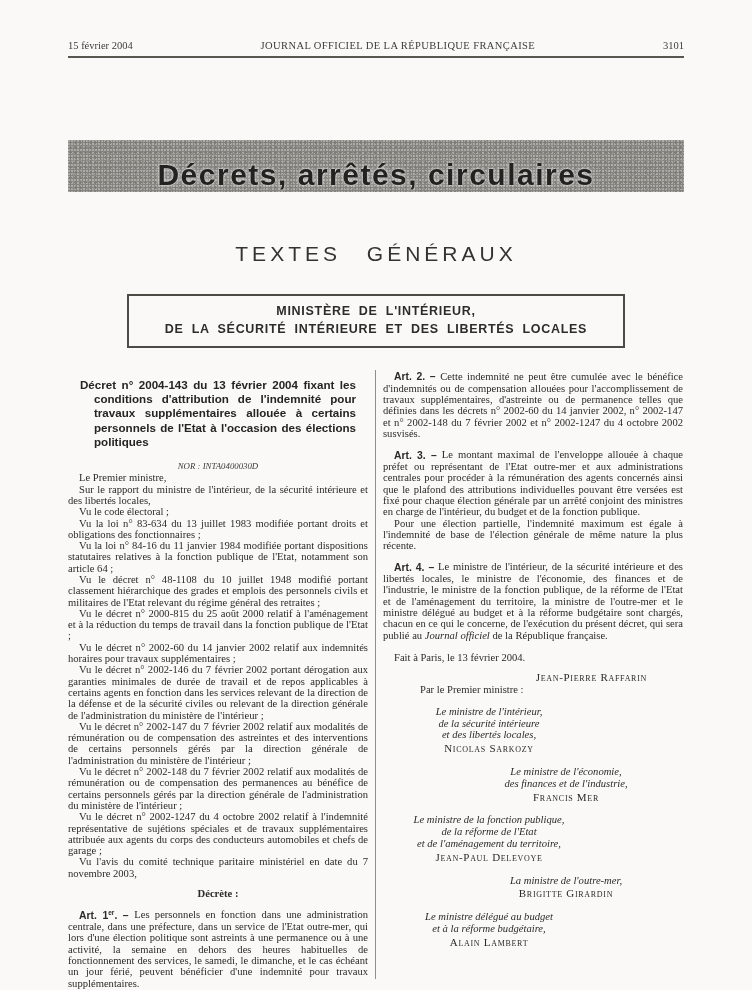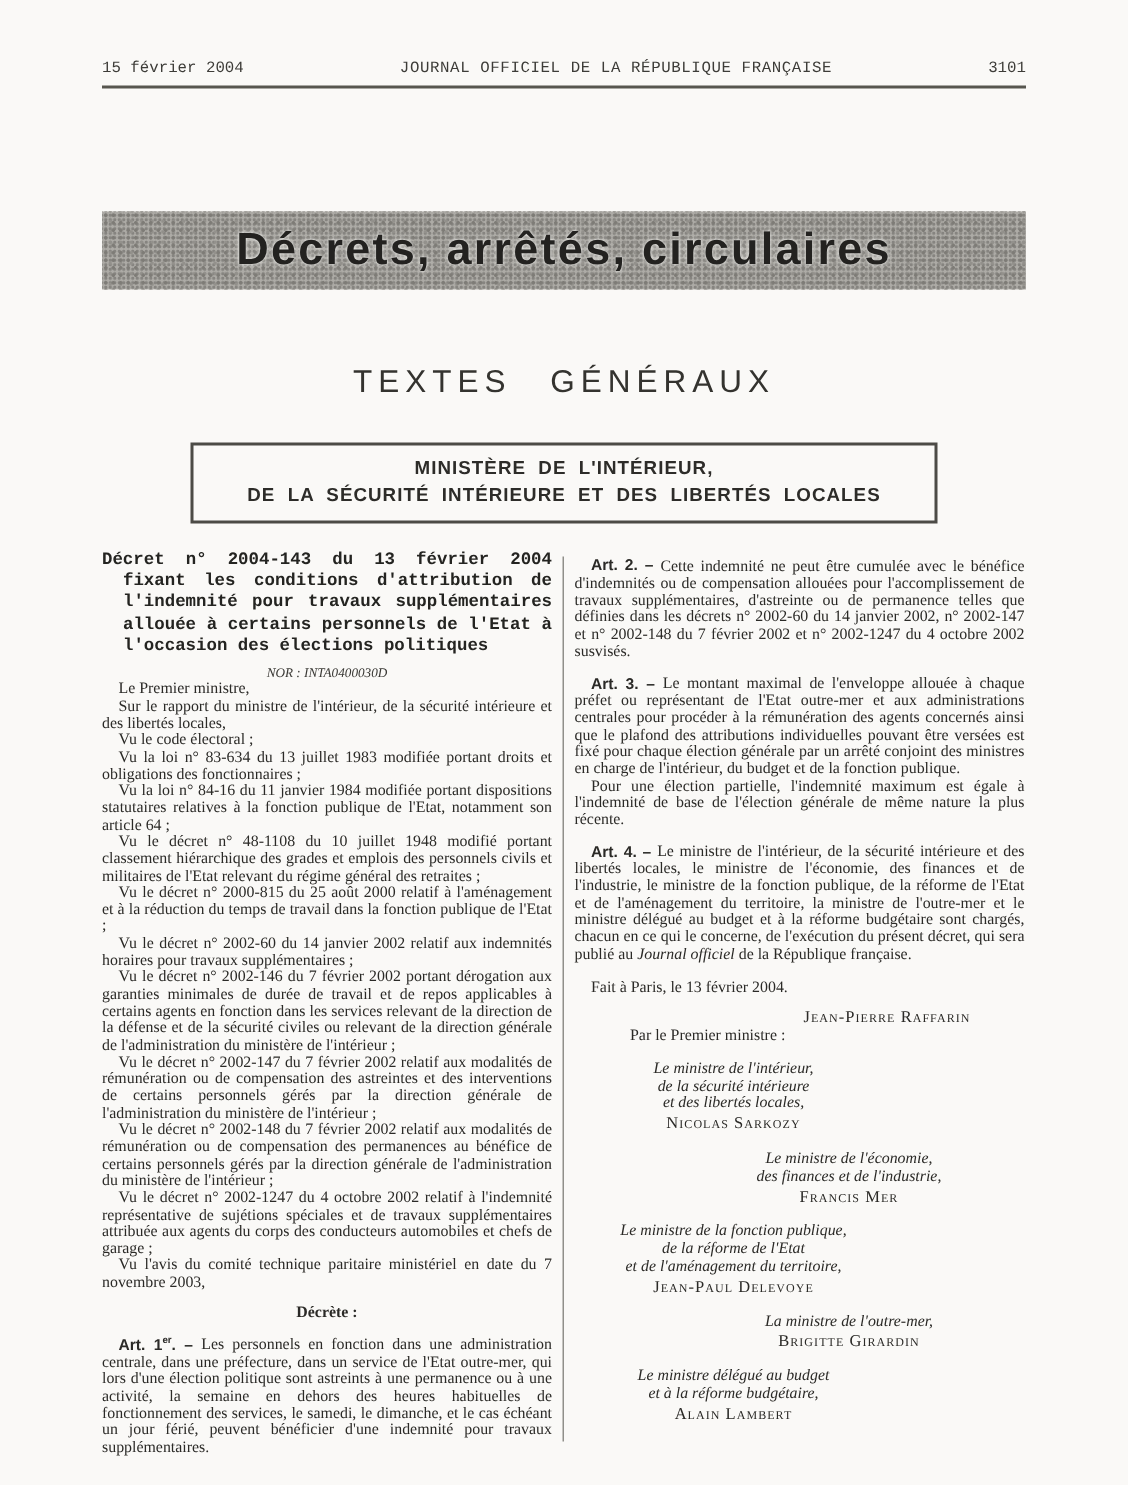--- a/index.html
+++ b/index.html
@@ -6,29 +6,29 @@
   .page{
     position:relative;width:752px;height:990px;margin:0 auto;
     background:#faf9f7;overflow:hidden;color:#2b2a27;
     font-family:"Liberation Serif", serif;
   }
   .content{position:absolute;left:68px;top:0;width:616px;}
 
   
   .jo-header{
     display:flex;justify-content:space-between;align-items:flex-end;
-    padding-top:40px;font-family:Liberation Mono, monospace;
+    padding-top:40px;font-family:Liberation Serif, serif;
     font-size:10.5px;color:#3d3c38;
   }
   .jo-header .center{flex:1;text-align:center;letter-spacing:.4px;}
   .header-rule{margin-top:5px;height:0;border-top:2px solid #57564f;}
 
   
   .banner{
-    margin-top:82px;height:52px;display:flex;align-items:center;justify-content:center;
+    margin-top:82px;height:52px;display:flex;align-items:flex-end;justify-content:center;
     background-color:#adaba6;
     background-image:
       radial-gradient(circle, #7e7c77 1px, transparent 1.4px),
       radial-gradient(circle, #93918c 1px, transparent 1.4px),
       radial-gradient(circle, #868480 1px, transparent 1.3px);
     background-size:5px 5px, 7px 7px, 3px 3px;
     background-position:0 0, 2px 3px, 1px 1px;
   }
   .banner-title{
     font-family:"Liberation Sans", sans-serif;font-weight:bold;font-size:30px;
@@ -51,23 +51,23 @@
   }
 
   
   .columns{display:flex;margin-top:18px;align-items:stretch;}
   .col{width:300px;font-size:10.6px;line-height:11.3px;text-align:justify;}
   .col-left{margin-right:7px;}
   .col-sep{width:1px;background:#908f8a;margin:4px 0 10px;}
   .col-right{margin-left:7px;}
 
   .decree-title{
-    font-family:Liberation Mono, monospace;font-weight:bold;
+    font-family:Liberation Sans, sans-serif;font-weight:bold;
     font-size:11.6px;line-height:14.2px;color:#242421;
-    padding-left:14px;text-indent:-14px;margin:0;
+    padding-left:14px;text-indent:-14px;margin:12px;
   }
   .nor{margin-top:5px;text-align:center;font-style:italic;font-size:8.8px;color:#3a3935;}
 
   p.body{margin:0;text-indent:11px;}
   p.decrete{margin:9px 0 7px;text-indent:0;text-align:center;font-weight:bold;}
   p.article{margin:7px 0 0;}
   .art-label{font-family:"Liberation Sans", sans-serif;font-weight:bold;font-size:10.4px;}
   .art-label sup{font-size:6.5px;}
   .it{font-style:italic;}
 

